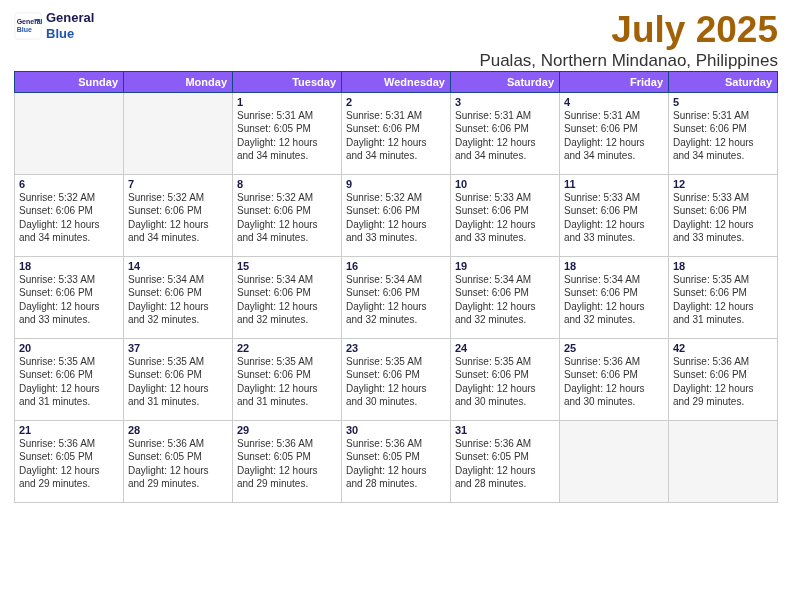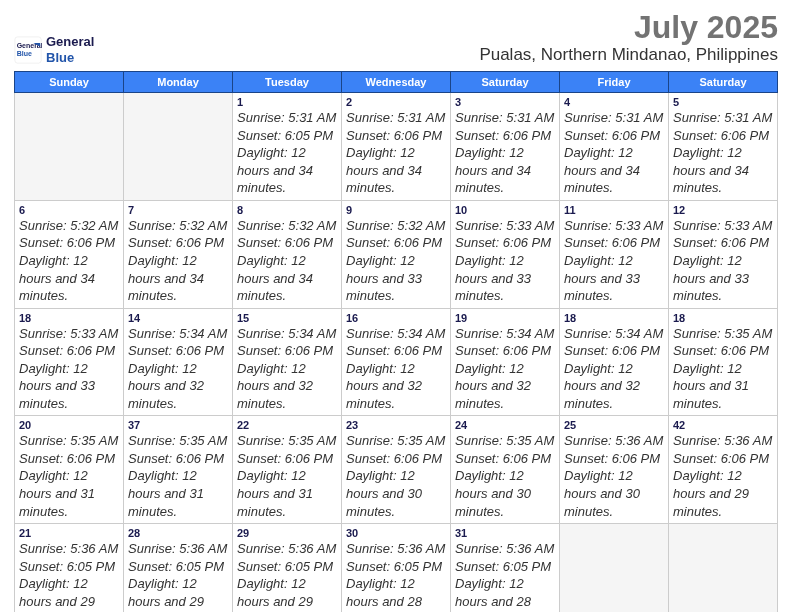--- a/index.html
+++ b/index.html
@@ -11,22 +11,21 @@
       overflow: hidden;
     }
     .page {
       width: 792px;
       height: 612px;
       padding: 10px 14px;
     }
     .header {
       display: flex;
       justify-content: space-between;
-      align-items: flex-end;
-      margin-bottom: 6px;
+      align-items: flex-start;
     }
     .logo {
       display: flex;
       align-items: center;
       gap: 4px;
     }
     .logo-text {
       font-size: 13px;
       font-weight: bold;
       color: #1a1a4e;
@@ -34,41 +33,41 @@
     }
     .logo-blue { color: #2255aa; }
     .logo-icon {
       width: 28px;
       height: 28px;
     }
     .title-block {
       text-align: right;
     }
     .main-title {
-      font-size: 32px;
-      font-weight: bold;
-      color: #737373;
+      font-size: 37px;
+      font-weight: bold;
+      color: #a16207;
       line-height: 1.1;
     }
     .subtitle {
       font-size: 17px;
       color: #333;
     }
     .calendar {
       width: 100%;
       border-collapse: collapse;
       border: 1px solid #ccc;
     }
     .calendar th {
-      background: #3b82f6;
+      background: #8b5cf6;
       color: #fff;
       font-size: 11px;
       font-weight: bold;
       padding: 4px 5px;
-      text-align: center;
+      text-align: right;
       border: 1px solid #1a4488;
     }
     .calendar td {
       vertical-align: top;
       border: 1px solid #ccc;
       padding: 3px 4px;
       width: calc(100% / 7);
       height: 82px;
       font-size: 9.5px;
       color: #333;
@@ -78,24 +77,23 @@
       background: #f5f5f5;
     }
     .day-num {
       font-size: 11px;
       font-weight: bold;
       color: #1a1a4e;
       display: block;
       margin-bottom: 1px;
     }
     .day-detail {
-      font-size: 13px;
+      font-size: 10px;
       line-height: 1.35;
       color: #333;
-      font-style: italic;
     }
     .calendar tr:nth-child(odd) td:not(.empty) {
       background: #fff;
     }
   </style>
 </head>
 <body>
 
 <div class="page">
   <div class="header">

